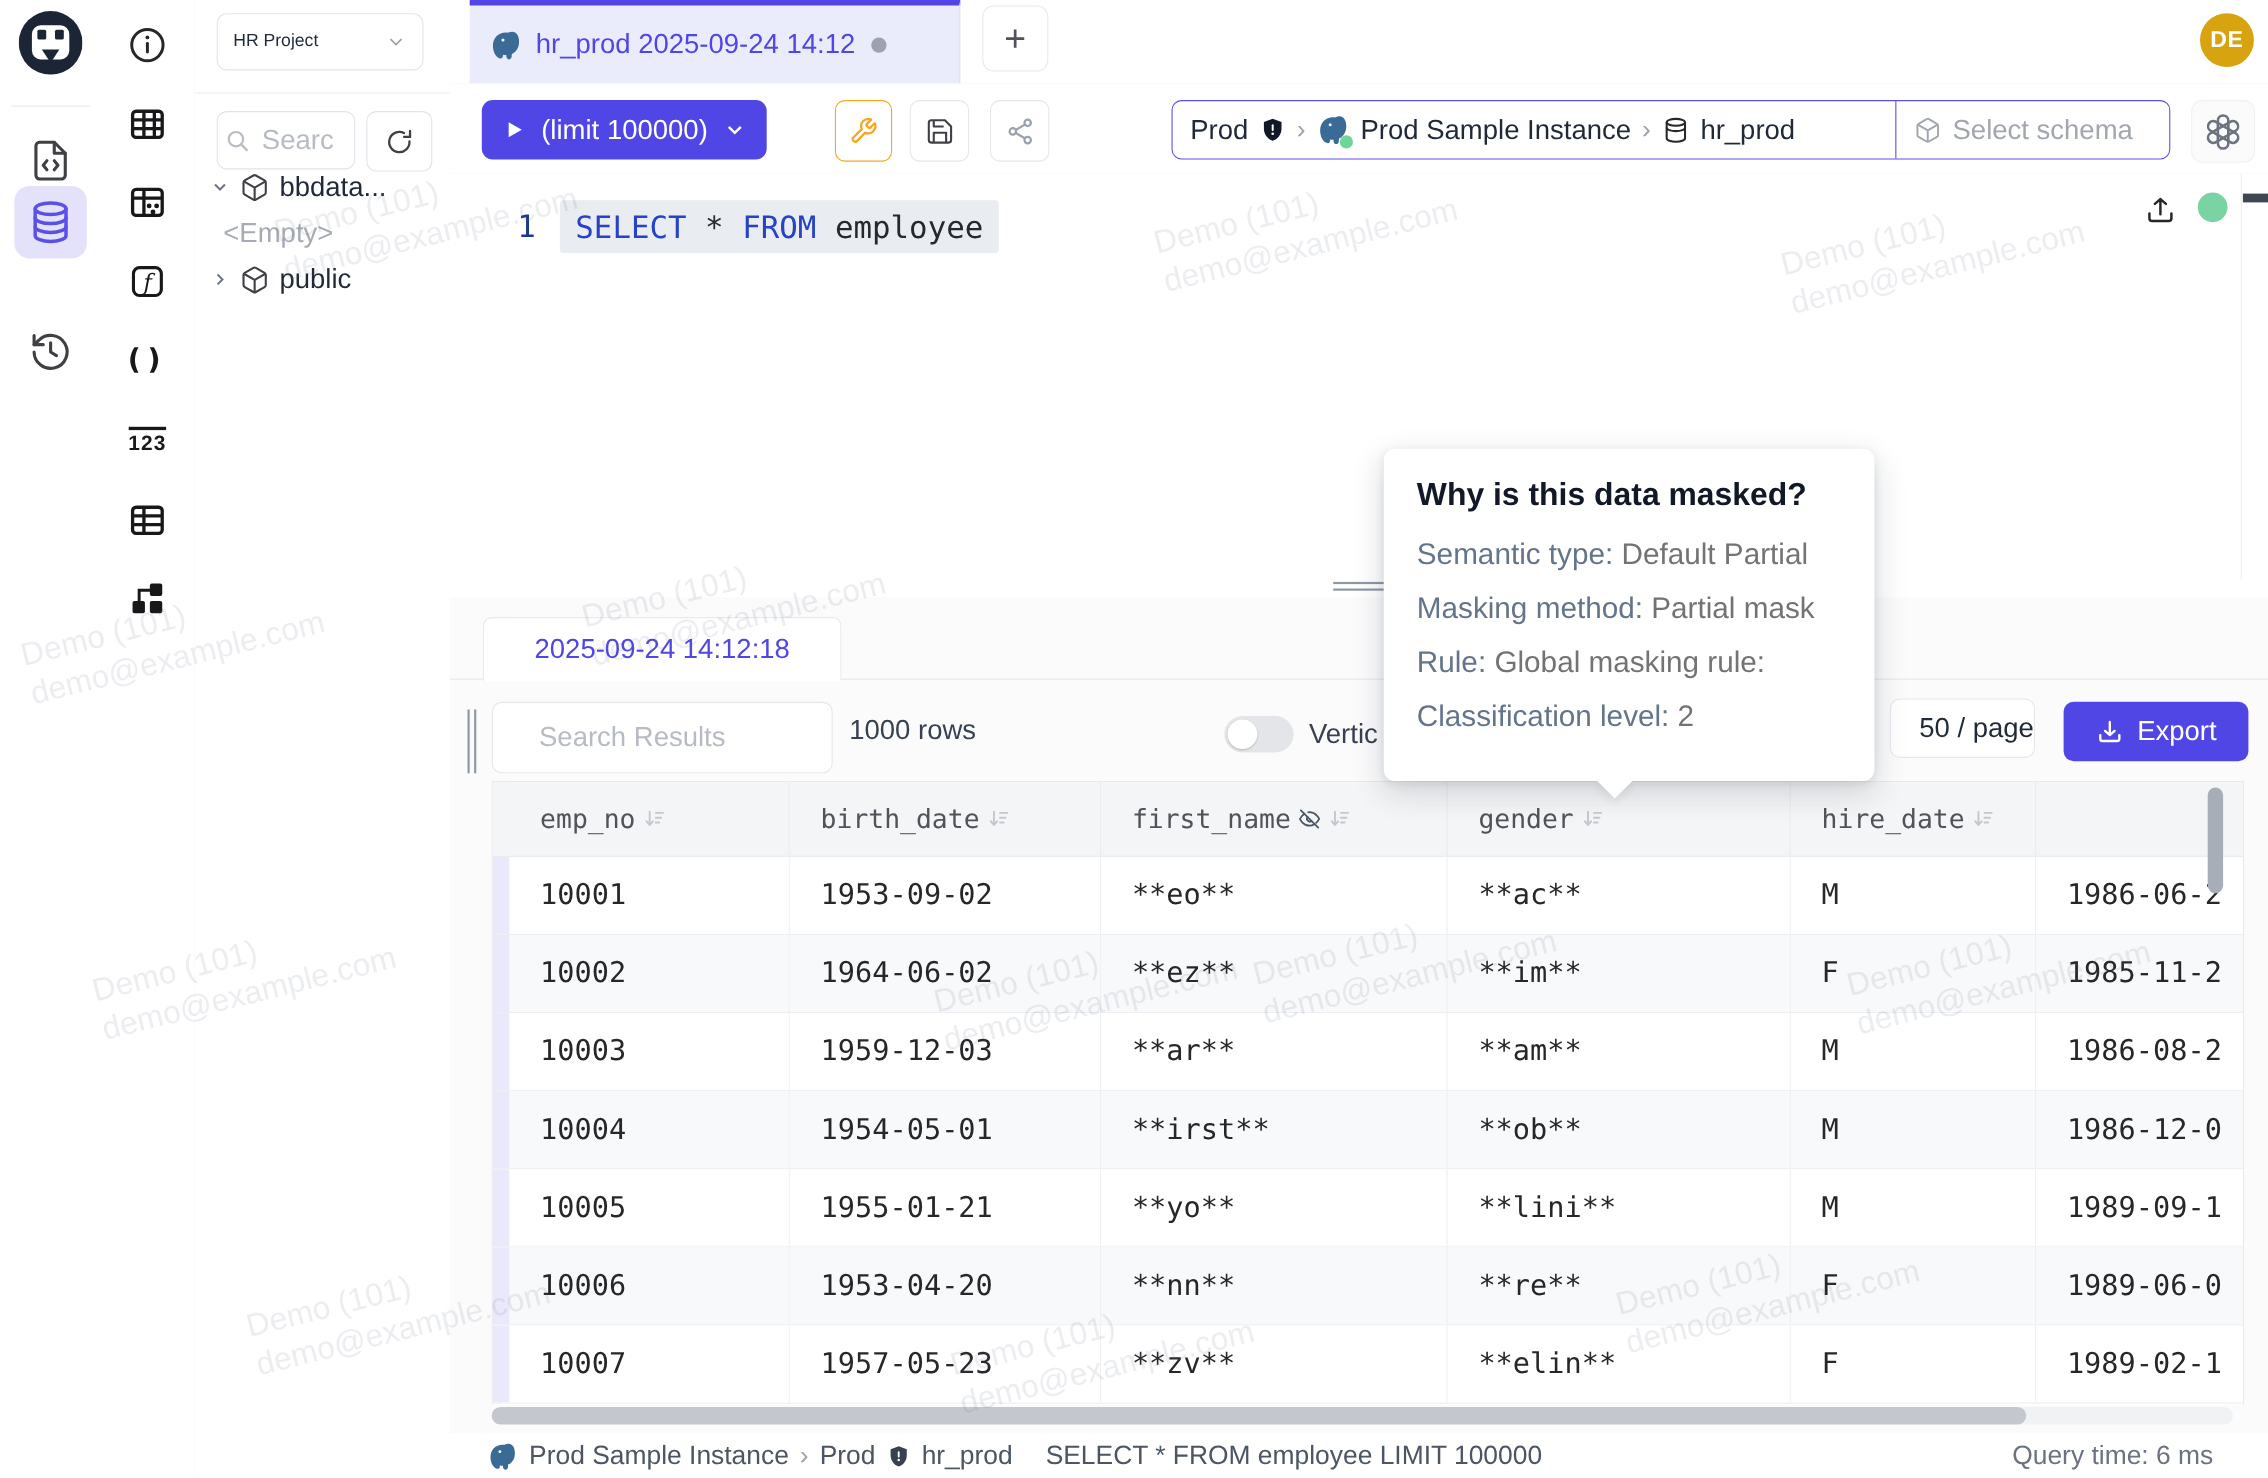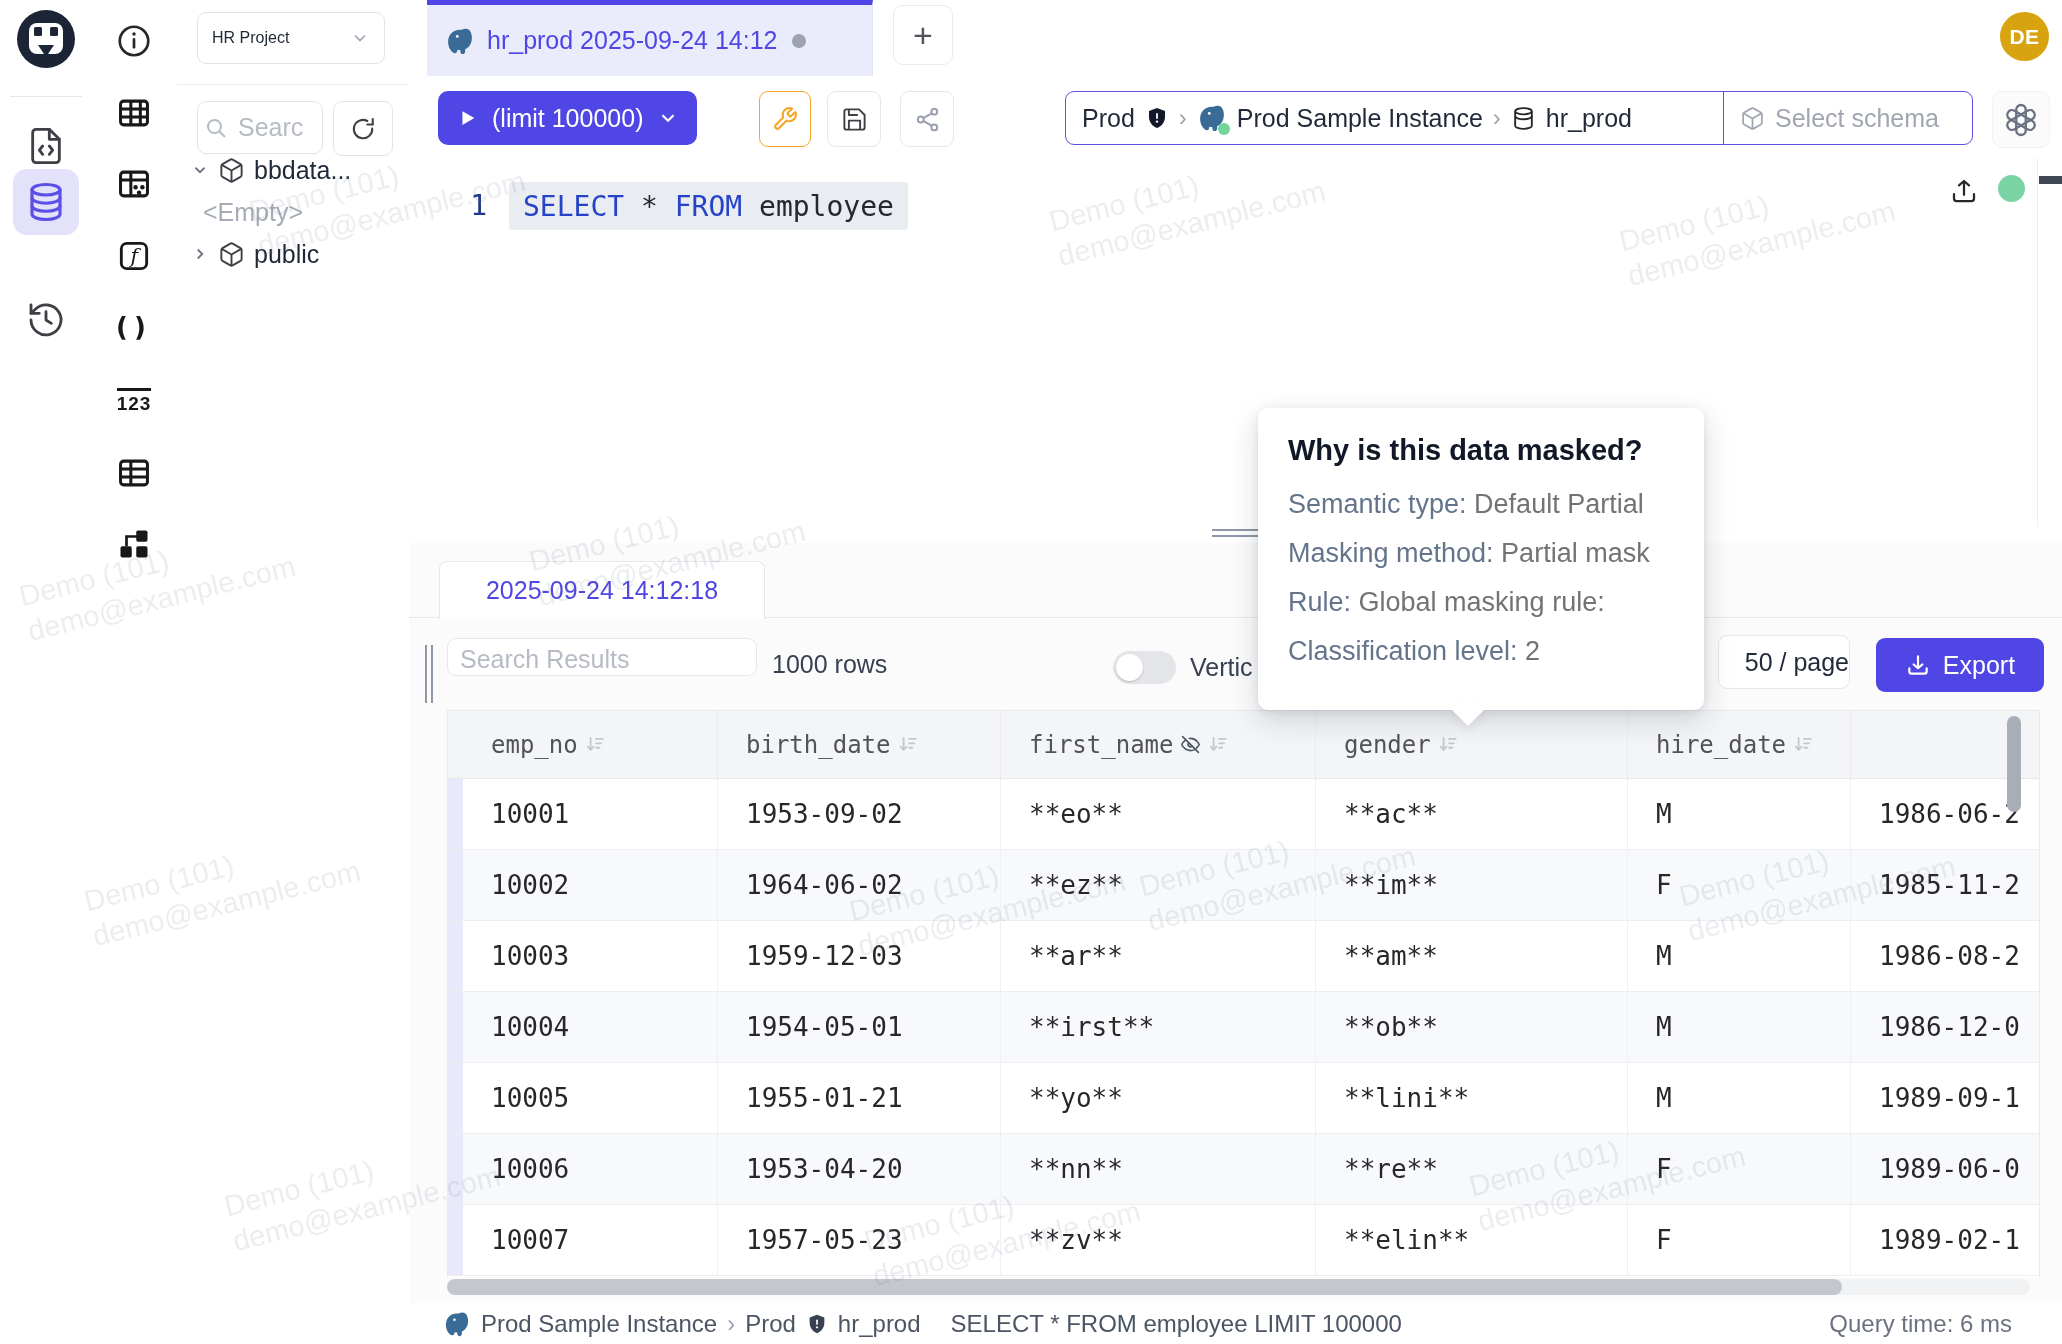--- a/index.html
+++ b/index.html
@@ -85,22 +85,22 @@
   .hsplit{left:1212px;top:529px;width:46px;height:10px;}
   .hsplit div{height:0;border-top:2px solid #8f98a5;margin-bottom:4px;}
   .vsplit{left:425px;top:645px;width:12px;height:58px;display:flex;gap:4px;}
   .vsplit div{width:0;border-left:2px solid #8f98a5;height:58px;}
 
   
   .results{left:0;top:543px;width:1653px;height:760px;background:#fbfbfc;}
   .rtab-line{left:0;top:74px;width:1653px;height:1px;background:#e7e8ec;}
   .rtab{left:30px;top:18px;width:324px;height:57px;background:#fff;border:1px solid #e7e8ec;border-bottom:none;
         border-radius:8px 8px 0 0;display:flex;align-items:center;justify-content:center;font-size:25px;color:#4f46e5;z-index:2;}
-  .rsearch{left:38px;top:95px;width:310px;height:38px;border:1px solid #e6e7eb;border-radius:9px;background:#fff;
-           display:flex;align-items:flex-end;gap:10px;padding:0 0;box-sizing:border-box;}
+  .rsearch{left:38px;top:95px;width:310px;height:65px;border:1px solid #e6e7eb;border-radius:9px;background:#fff;
+           display:flex;align-items:center;gap:10px;padding:0 30px;box-sizing:border-box;}
   .rsearch input{border:none;outline:none;flex:1;font-size:25px;color:#374151;font-family:"Liberation Sans",sans-serif;background:transparent;}
   .rsearch input::placeholder{color:#b6bbc4;}
   .rowcount{left:363px;top:107px;font-size:25px;color:#374151;}
   .toggle{left:704px;top:108px;width:63px;height:33px;background:#e4e5e9;border-radius:17px;}
   .toggle .knob{position:absolute;left:3px;top:3px;width:27px;height:27px;border-radius:50%;background:#fff;
                 box-shadow:0 1px 2px rgba(0,0,0,.2);}
   .toggle-label{left:781px;top:110px;font-size:25px;color:#374151;white-space:nowrap;}
   .pagesize{left:1309px;top:92px;width:130px;height:52px;border:1px solid #e6e7eb;border-radius:9px;background:#fff;
             display:flex;align-items:center;justify-content:flex-end;font-size:25px;color:#1f2937;}
   .exportbtn{left:1467px;top:95px;width:168px;height:54px;background:#4f46e5;border-radius:9px;display:flex;

